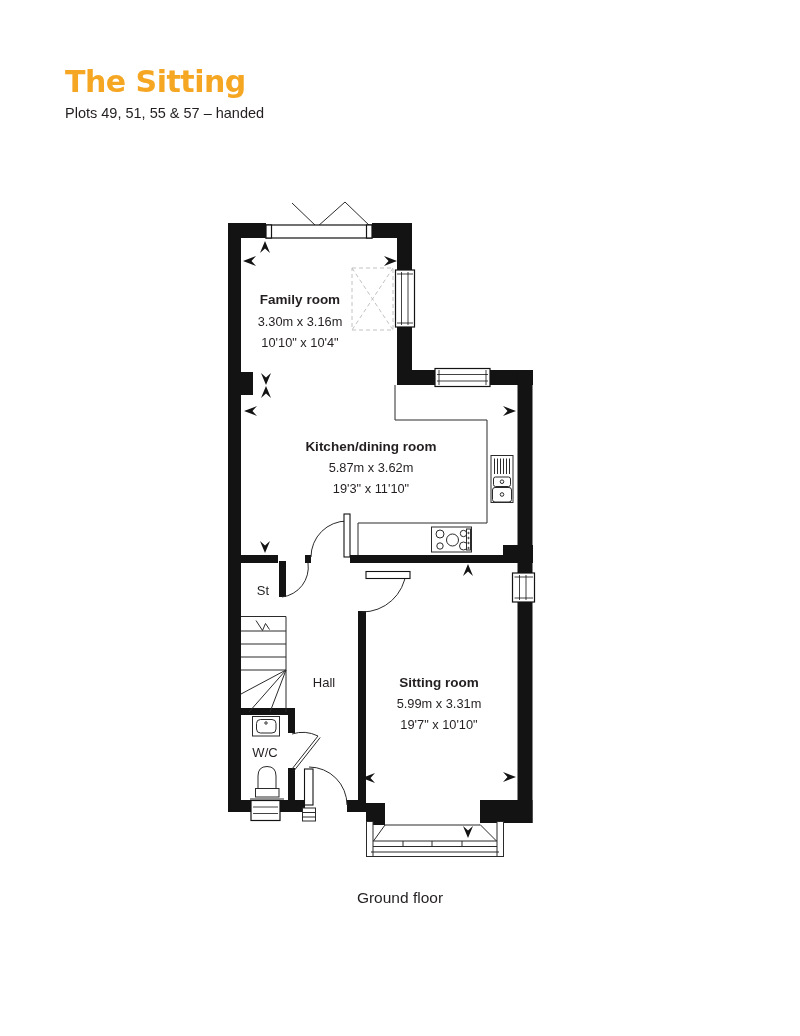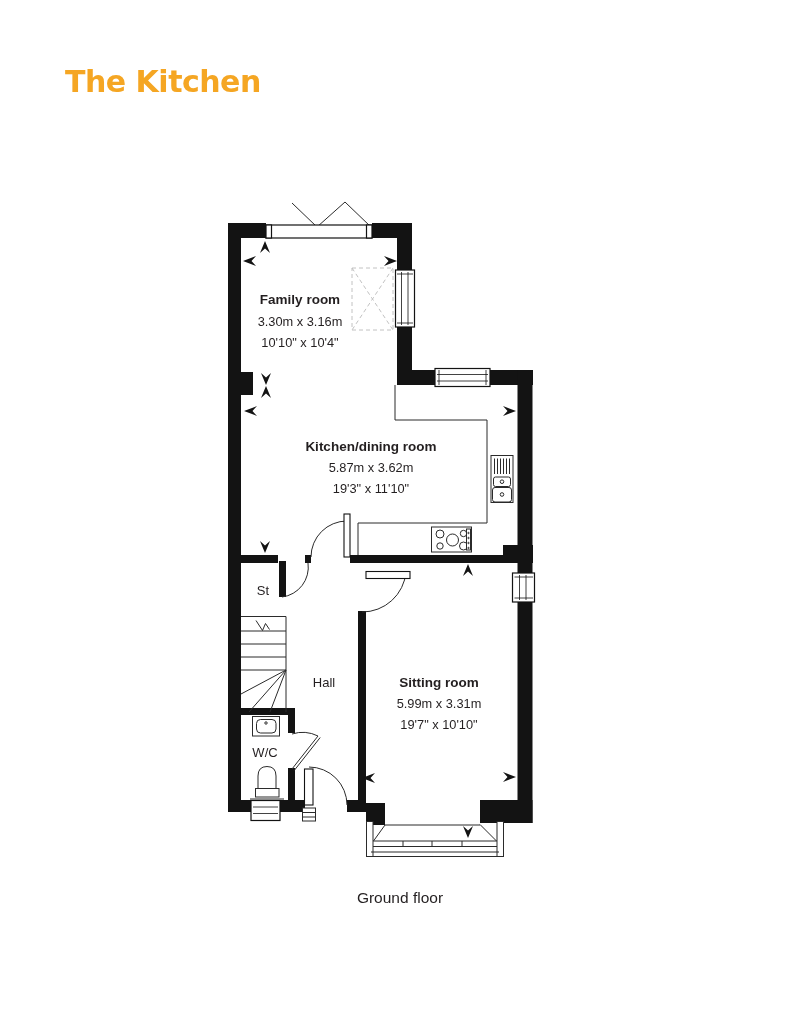--- a/index.html
+++ b/index.html
@@ -25,21 +25,22 @@
   .arc{stroke:#2b2b2b;stroke-width:1;fill:none;}
   .dash{stroke:#c2c2c2;stroke-width:1;fill:none;stroke-dasharray:4 3;}
   .dart{fill:#131313;stroke:none;}
 </style>
 </head>
 <body>
 
 <div class="page">
 
   <div class="hdr">
-    <h1>The Kitchen</h1>
+    <h1>The Sitting</h1>
+    <p class="plots">Plots 49, 51, 55 &amp; 57 – handed</p>
   </div>
 
   <svg width="800" height="1036" viewBox="0 0 800 1036">
 
     <g>
       <rect class="wall" x="228" y="223" width="13" height="589"></rect>
       <rect class="wall" x="228" y="223" width="38" height="15"></rect>
       <rect class="wall" x="372" y="223" width="40" height="15"></rect>
       <rect class="wall" x="397" y="238" width="15" height="32"></rect>
       <rect class="wall" x="397" y="326" width="15" height="59"></rect>

